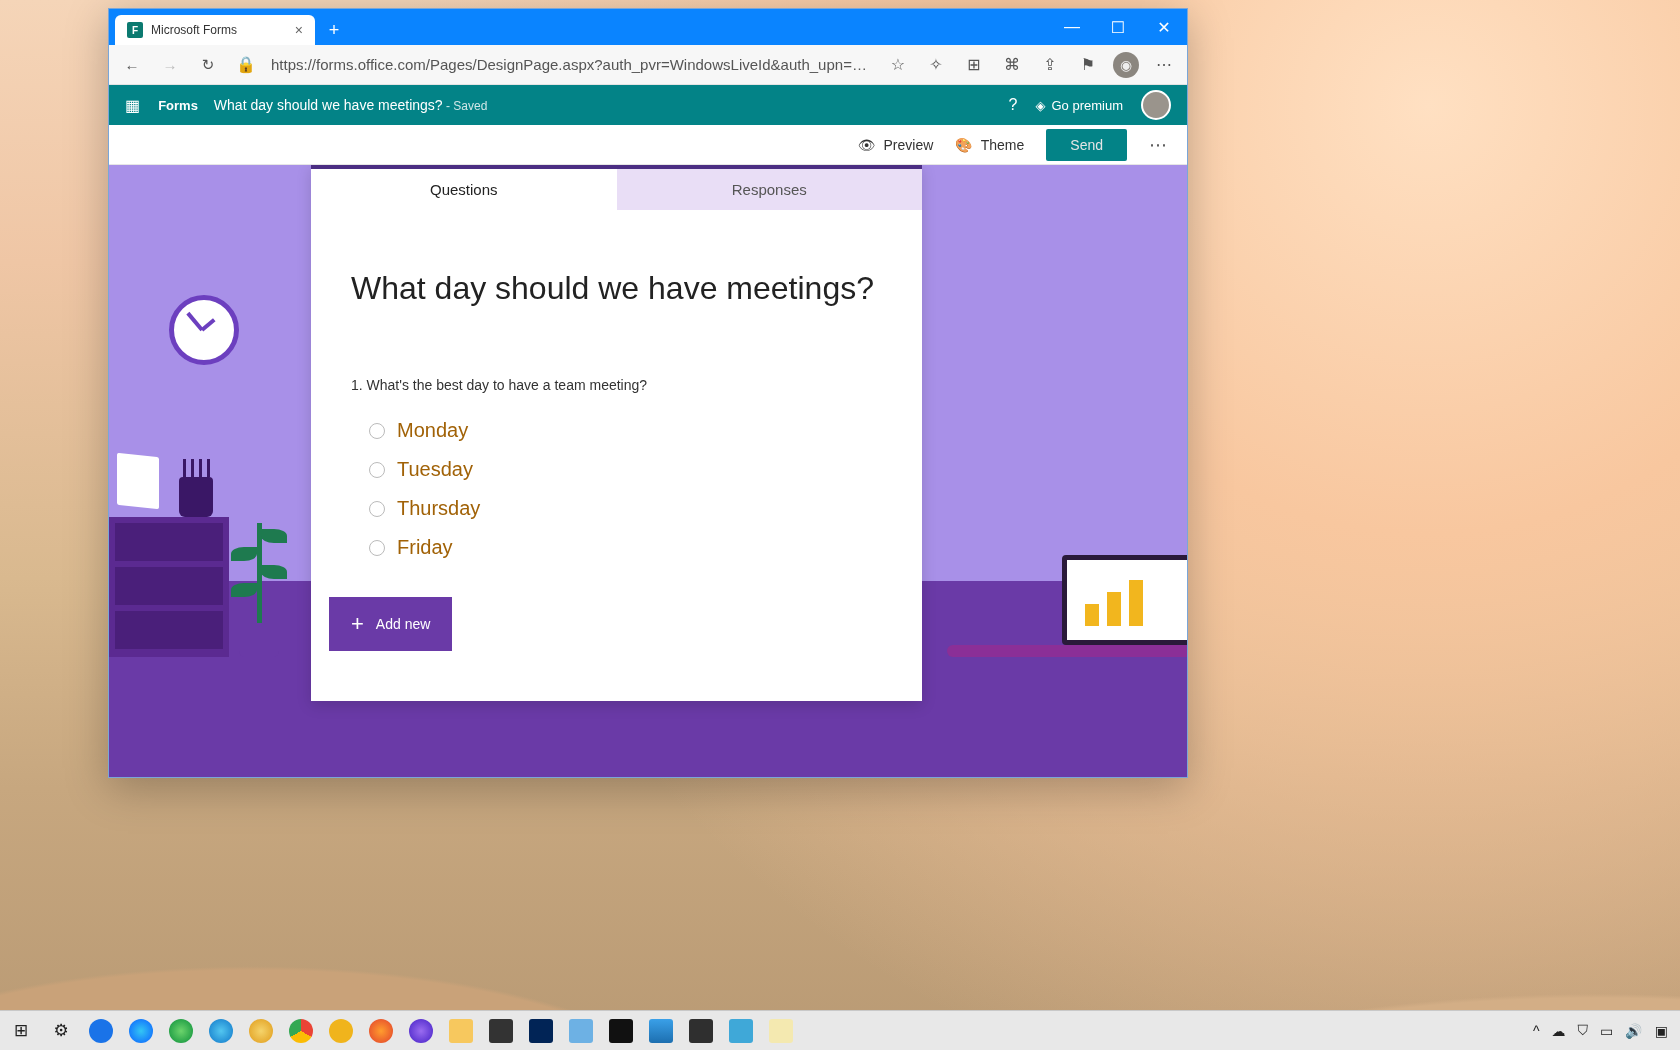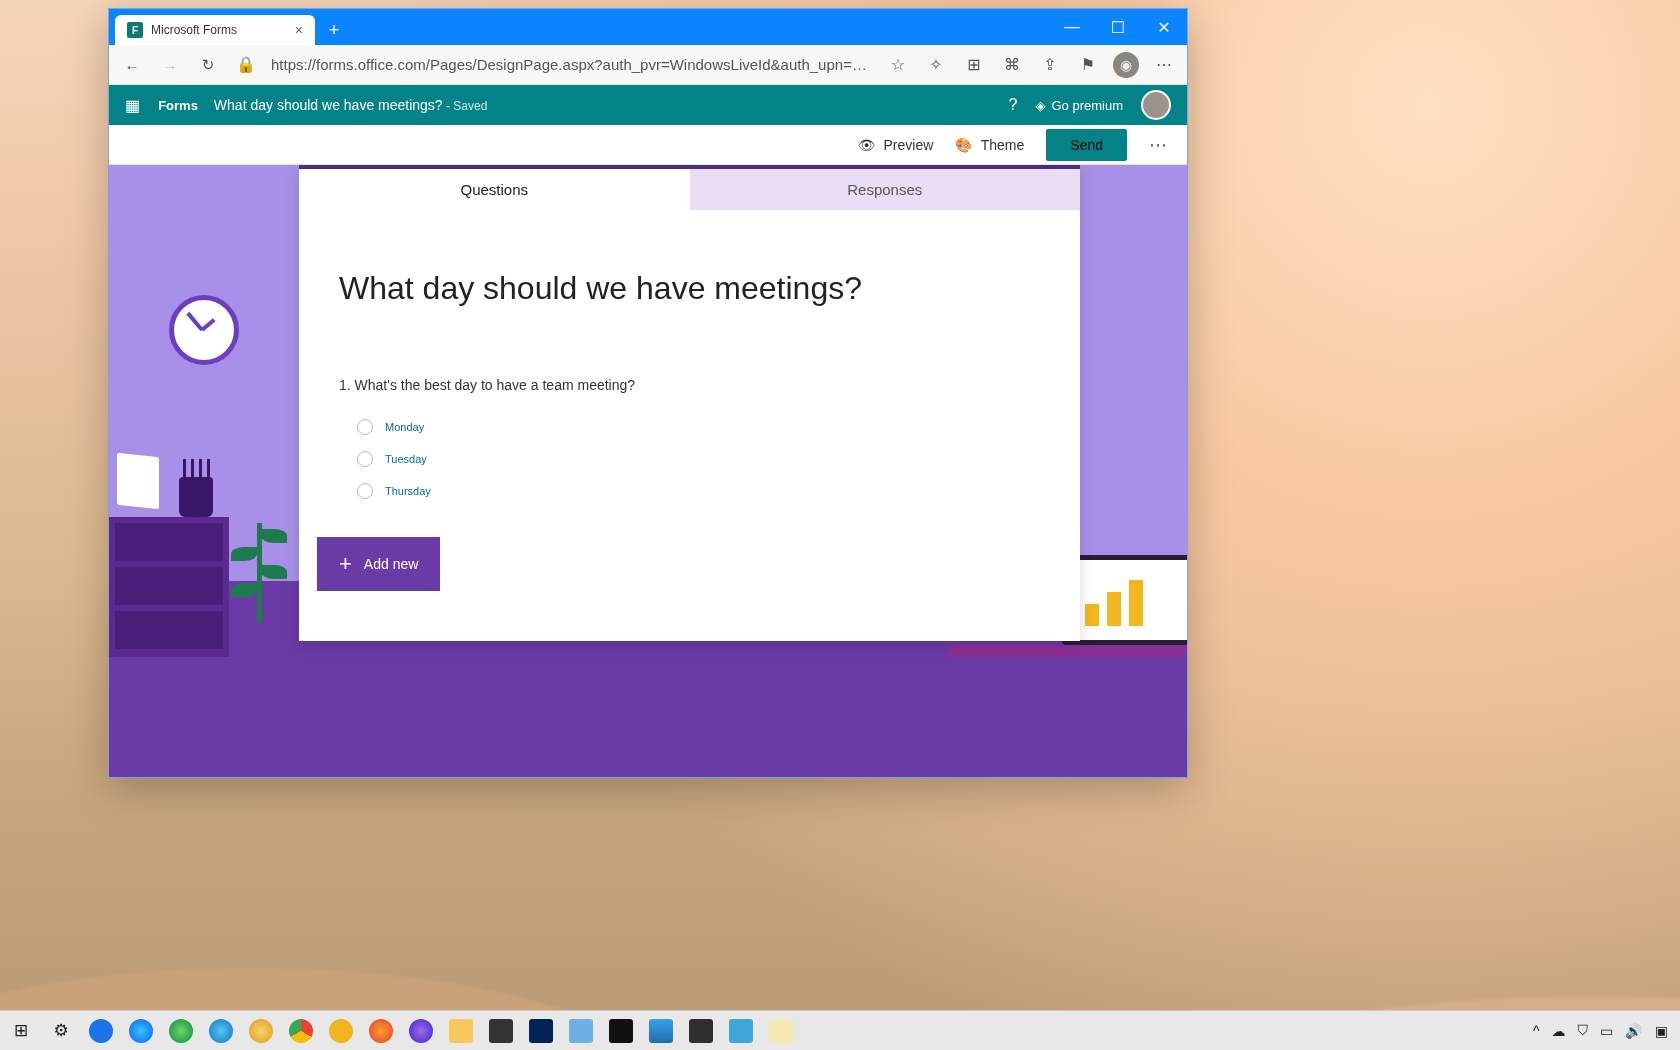--- a/index.html
+++ b/index.html
@@ -80,21 +80,21 @@
   .o365-r{ display:flex; align-items:center; gap:18px;}
   .premium{ display:flex; align-items:center; gap:6px; font-size:13px;}
   .avatar-md{ width:30px;height:30px;border-radius:50%;background:#9a948c;border:2px solid #fff;}
 
   .formbar{
     height:40px; background:#fff; border-bottom:1px solid #e6e6e6;
     display:flex; align-items:center; justify-content:flex-end; gap:22px; padding:0 20px;
     color:#333; font-size:14px;
   }
   .formbar .item{ display:flex; align-items:center; gap:8px;}
-  .sendbtn{ background:#038387; color:#000000; padding:8px 24px; border-radius:2px;text-align:center;}
+  .sendbtn{ background:#038387; color:#e5e5e5; padding:8px 24px; border-radius:2px;text-align:center;}
   .more{ font-size:18px; color:#555;}
 
   
   .canvas{
     flex:1; position:relative; overflow:hidden;
     background:#a890e8;
   }
   .scene{
     position:absolute; inset:0;
     background:
@@ -121,31 +121,31 @@
   .leaf{position:absolute;width:26px;height:14px;background:#1e7a4f;border-radius:50% 0;}
   .lf1{left:2px;bottom:60px;} .lf2{left:32px;bottom:78px;transform:scaleX(-1);}
   .lf3{left:2px;bottom:96px;} .lf4{left:32px;bottom:114px;transform:scaleX(-1);}
   .cabinet{position:absolute; left:0; bottom:120px; width:120px; height:140px; background:#5b2a91;}
   .cabinet .d{height:38px;margin:6px;background:#4a1f7a;}
   .cup{position:absolute;left:70px;bottom:260px;width:34px;height:40px;background:#3a1766;border-radius:4px 4px 6px 6px;}
   .cup::before{content:"";position:absolute;left:4px;top:-18px;width:3px;height:18px;background:#3a1766;box-shadow:8px 0 #3a1766,16px 0 #3a1766,24px 0 #3a1766;}
   .paper{position:absolute;left:8px;bottom:270px;width:42px;height:52px;background:#fff;transform:skewY(6deg);border-radius:2px;}
 
   .formcard{
-    position:absolute; left:190px; top:0; width:781px;
+    position:absolute; left:202px; top:0; width:611px;
     background:#fff; box-shadow:0 4px 14px rgba(0,0,0,.15);
   }
   .tabs{ display:flex; border-top:4px solid #4b2e83;}
   .ftab{ flex:1; text-align:center; padding:12px 0; font-size:15px; color:#666;}
   .ftab.active{ background:#fff; color:#222;}
   .ftab.inactive{ background:#e9def6; color:#555;}
   .inner{ padding:60px 40px 30px;}
   .ftitle{ font-size:32px; font-weight:400; color:#222; margin-bottom:70px;}
   .q{ font-size:14px; color:#333; margin-bottom:18px;}
-  .opt{ display:flex; align-items:center; gap:12px; padding:8px 18px; font-size:11px; color:#0369a1;}
+  .opt{ display:flex; align-items:center; gap:12px; padding:8px 18px; font-size:20px; color:#a16207;}
   .radio{ width:16px; height:16px; border:1.5px solid #bbb; border-radius:50%;}
   .addnew{ margin:30px 0 20px -22px; display:inline-flex; align-items:center; gap:12px;
            background:#6a3aa7; color:#fff; padding:14px 22px; font-size:14px;}
   .addnew .plus{ font-size:22px; font-weight:300;}
 </style>
 </head>
 <body>
 
 <div class="desktop">
   <div class="dunes"></div>
@@ -254,20 +254,24 @@
             <span>Monday</span>
           </div>
         <div class="opt">
             <span class="radio"></span>
             <span>Tuesday</span>
           </div>
         <div class="opt">
             <span class="radio"></span>
             <span>Thursday</span>
           </div>
+        <div class="opt">
+            <span class="radio"></span>
+            <span>Friday</span>
+          </div>
         <div class="addnew">
           <span class="plus">+</span>
           <span>Add new</span>
         </div>
       </div>
     </div>
   </div>
 </div>
 
 <div class="taskbar">

